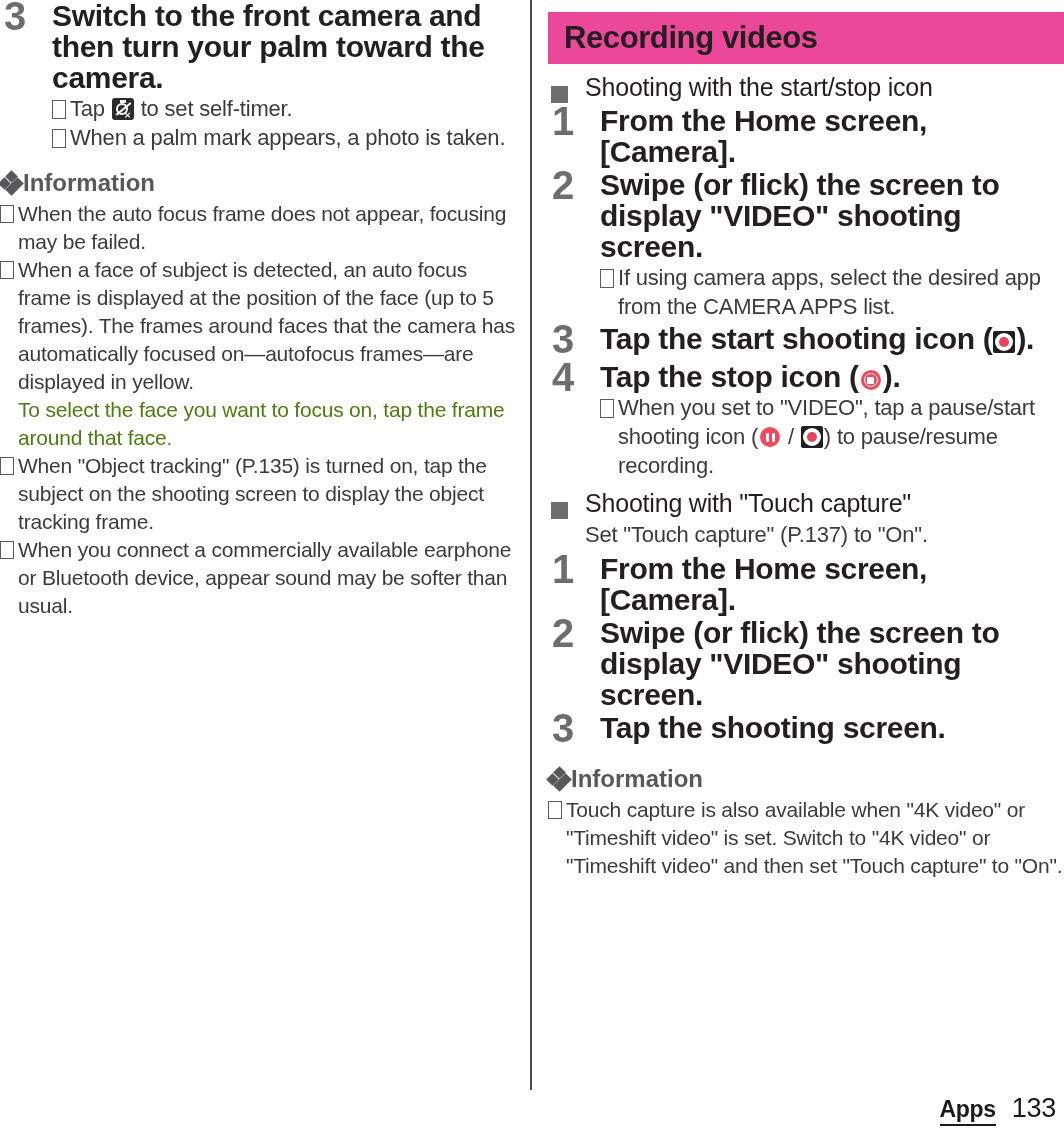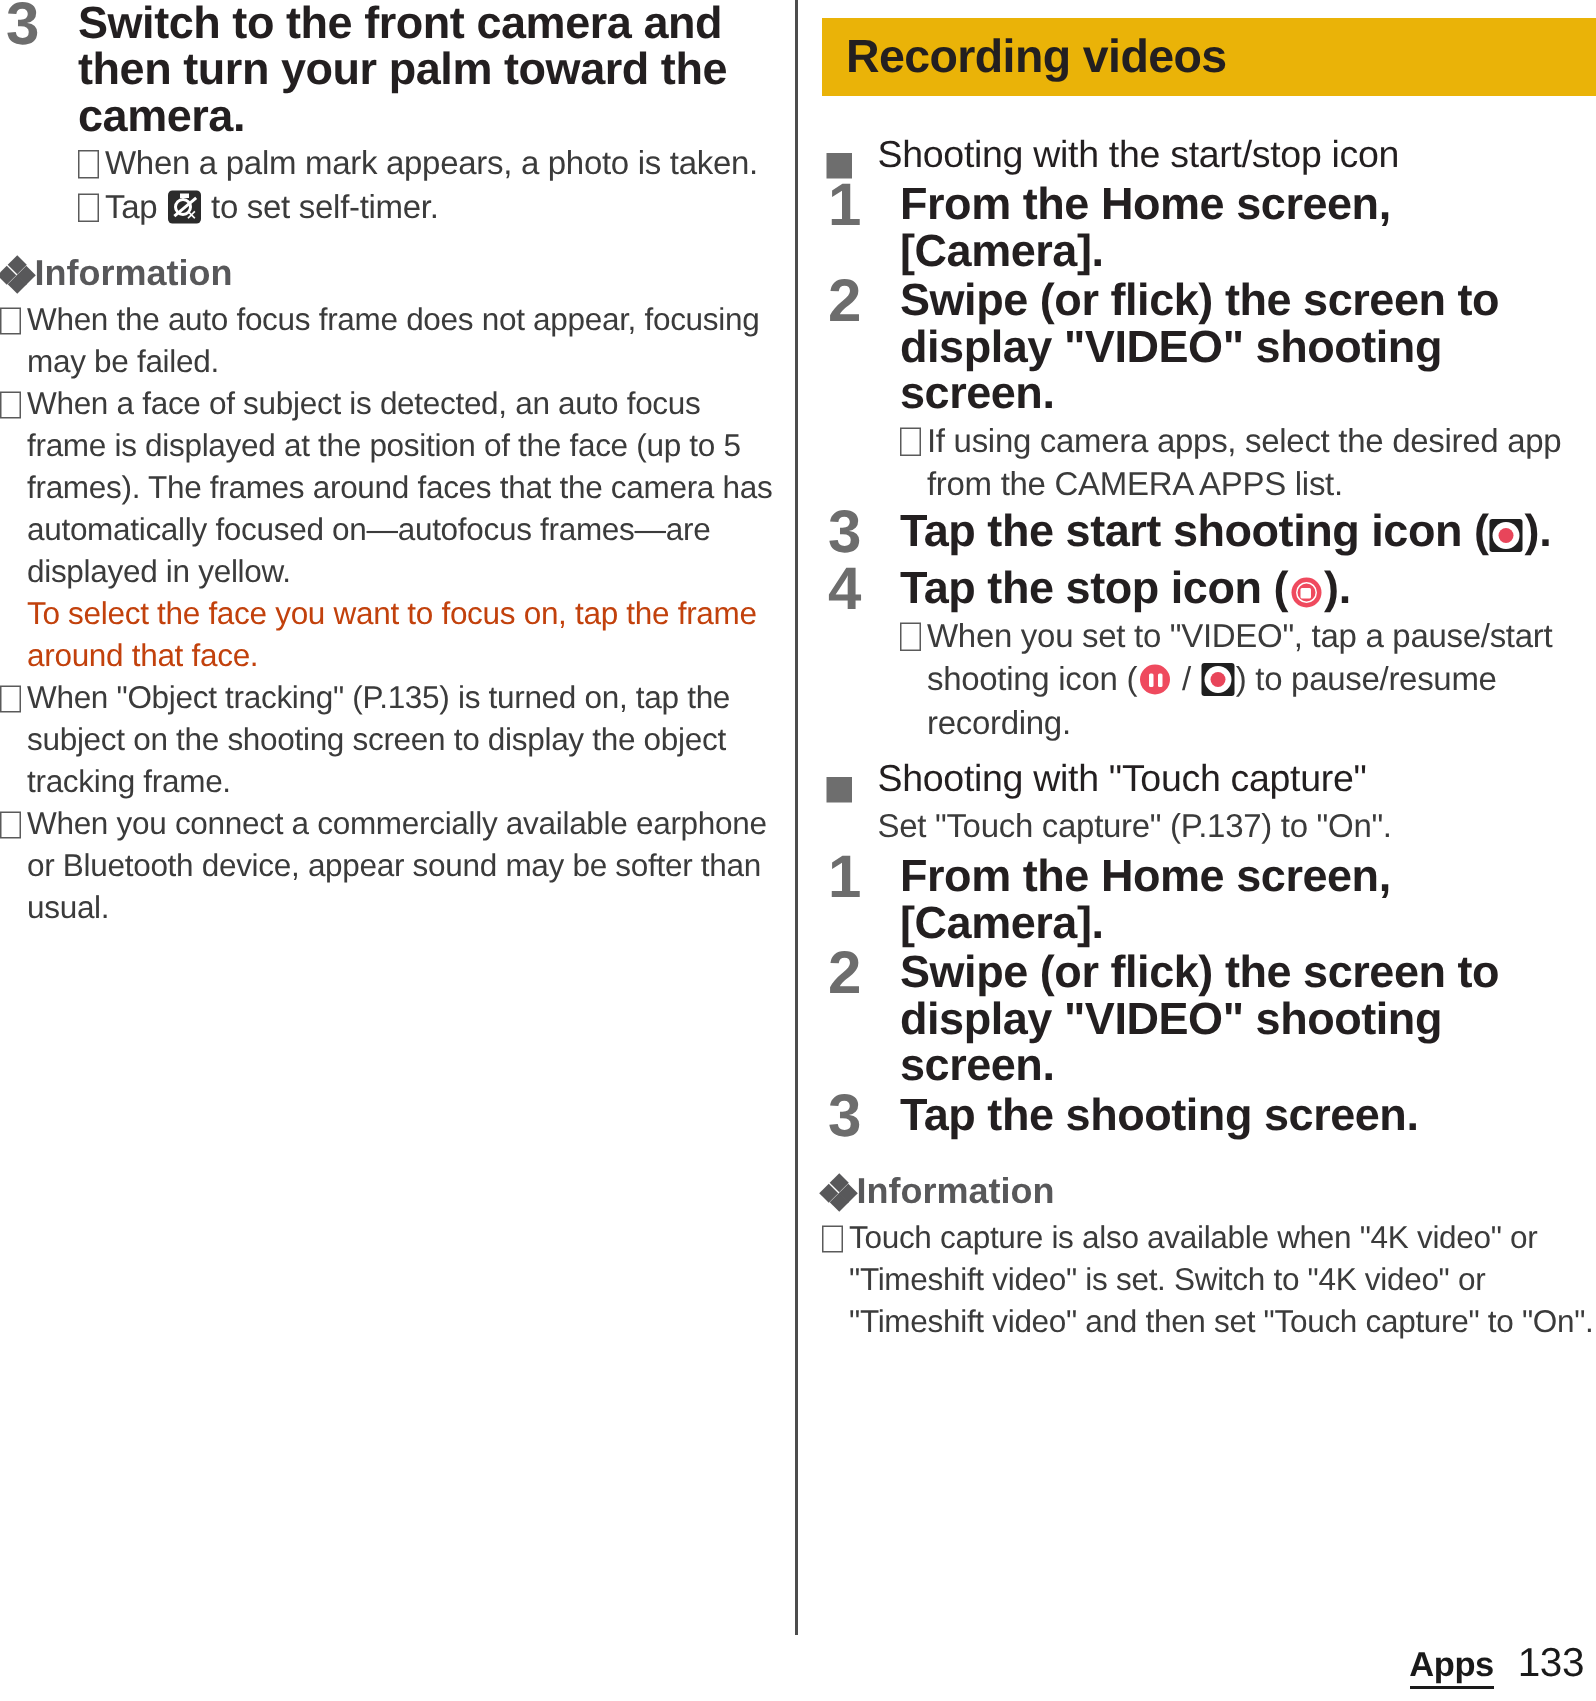--- a/index.html
+++ b/index.html
@@ -82,21 +82,21 @@
     box-sizing: border-box;
     margin-top: 6px;
     margin-right: 4px;
   }
   .bullet-text { flex: 1 1 auto; }
 
   
   .cont-text {
     font-size: 22px;
     line-height: 29px;
-    color: #c2410c;
+    color: #4d7c0f;
     padding-left: 18px;
     letter-spacing: -0.2px;
   }
 
   
   .info-head {
     display: flex;
     align-items: center;
     font-size: 24px;
     line-height: 30px;
@@ -121,28 +121,28 @@
   .info-diamonds i.d2 { left: 7px;  top: 0px; }
   .info-diamonds i.d3 { left: 7px;  top: 13px; }
   .info-diamonds i.d4 { left: 13px; top: 7px; }
 
   .info-list .bullet { font-size: 21px; line-height: 28px; }
   .info-list .bullet-mark { margin-top: 5px; height: 18px; }
   .info-list .cont-text { font-size: 21px; line-height: 28px; }
 
   
   .chapter-banner {
-    background: #eab308;
+    background: #ec4899;
     height: 52px;
     display: flex;
     align-items: center;
     padding-left: 16px;
     box-sizing: border-box;
     margin-top: 12px;
-    margin-bottom: 23px;
+    margin-bottom: 7px;
   }
   .chapter-title {
     font-size: 31px;
     font-weight: bold;
     color: #231f20;
     letter-spacing: -0.4px;
   }
 
   
   .section-head {
@@ -317,26 +317,26 @@
   <div class="col-left">
 
     <div class="step">
       <div class="step-num">3</div>
       <div class="step-body">
         <div class="step-title">Switch to the front camera and then turn your palm toward the camera.</div>
         <div class="bullets">
 
           <div class="bullet">
             <span class="bullet-mark"></span>
-            <span class="bullet-text">When a palm mark appears, a photo is taken.</span>
+            <span class="bullet-text"><span>Tap </span><span class="ico ico-selftimer"><span class="ring"></span><span class="stem"></span><span class="slash"></span><span class="xmark">×</span></span><span> to set self-timer.</span></span>
           </div>
 
           <div class="bullet">
             <span class="bullet-mark"></span>
-            <span class="bullet-text"><span>Tap </span><span class="ico ico-selftimer"><span class="ring"></span><span class="stem"></span><span class="slash"></span><span class="xmark">×</span></span><span> to set self-timer.</span></span>
+            <span class="bullet-text">When a palm mark appears, a photo is taken.</span>
           </div>
 
         </div>
       </div>
     </div>
 
     <div class="info-head">
       <span class="info-diamonds">
         <i class="d1"></i>
           <i class="d2"></i>

